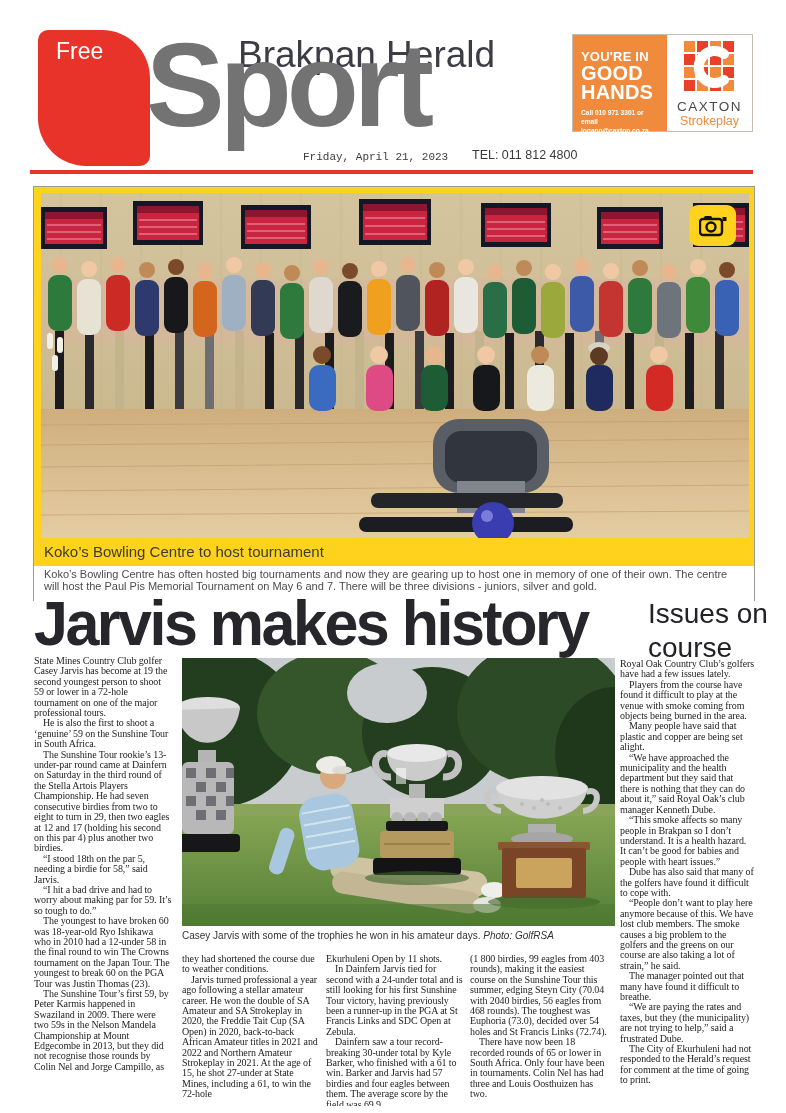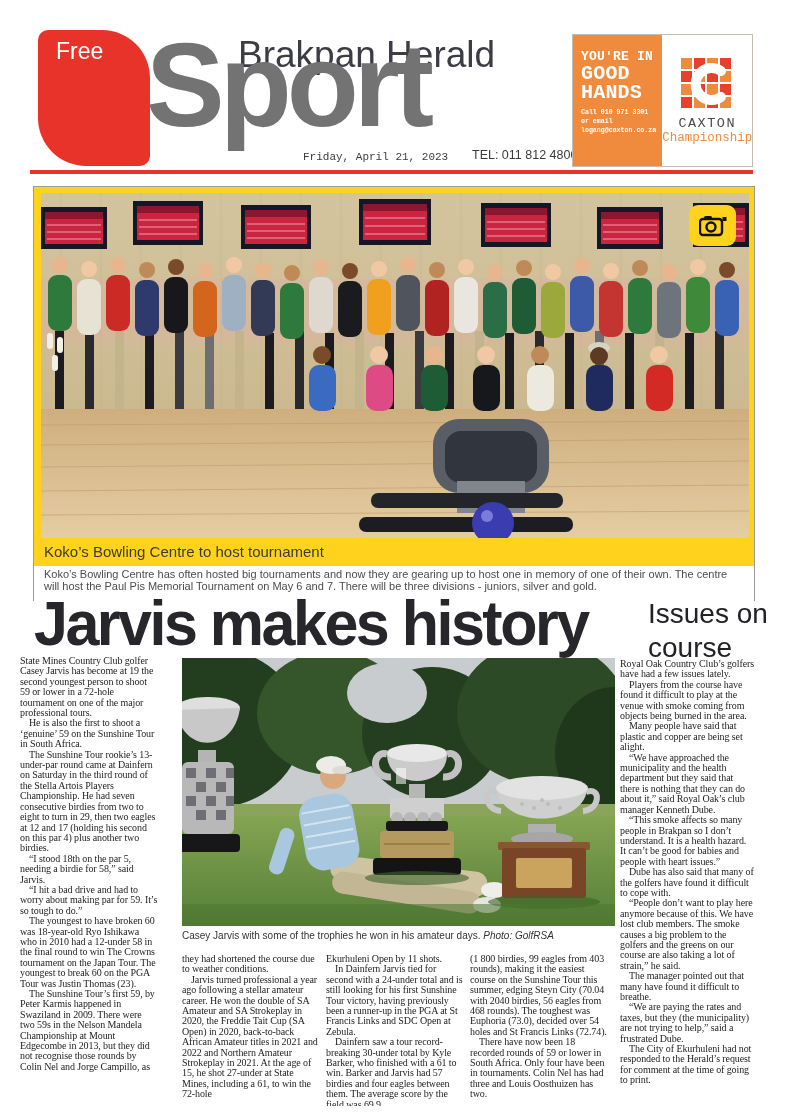--- a/index.html
+++ b/index.html
@@ -12,22 +12,22 @@
   .free-label { position:absolute; left:18px; top:8px; color:#ffffff; font-size:23px; font-weight:400; }
   .brand-top { position:absolute; left:238px; top:34px; width:310px; text-align:left;
     font-size:37px; color:#3c3c44; font-weight:400; letter-spacing:0; }
   .brand-main { position:absolute; left:146px; top:26px; font-size:118px; font-weight:700;
     color:#737373; letter-spacing:-5px; line-height:1; }
   .mast-date { position:absolute; left:303px; top:151px; font-size:11px; color:#3a3a3a;font-family:Liberation Mono, monospace; }
   .mast-tel { position:absolute; left:472px; top:148px; font-size:12.5px; color:#3a3a3a; }
   .mast-rule { position:absolute; left:30px; top:170px; width:723px; height:4px; background:#e8332a; }
 
   
-  .ad { position:absolute; left:572px; top:34px; width:181px; height:133px; background:#6d28d9;
-    border:1px solid #c4beb2; display:flex;font-family:Liberation Mono, monospace; }
+  .ad { position:absolute; left:572px; top:34px; width:181px; height:98px; background:#6d28d9;
+    border:1px solid #c4beb2; display:flex; }
   .ad-left { width:94px; background:#f08b3e; color:#ffffff; padding:14px 6px 6px 8px; }
   .ad-l1 { font-size:13px; font-weight:700; letter-spacing:.2px; }
   .ad-l2, .ad-l3 { font-size:20px; font-weight:700; line-height:.95; letter-spacing:.2px; }
   .ad-contact { margin-top:7px; font-size:6.6px; font-weight:700; line-height:1.35; }
   .ad-right { flex:1; display:flex; flex-direction:column; align-items:center; justify-content:center; background:#ffffff; }
   .ad-caxton { font-size:13.5px; color:#4a4a4a; letter-spacing:1.5px; margin-top:4px; }
   .ad-classifieds { font-size:12.5px; color:#f08b3e; }
 
   
   .photo-box { position:absolute; left:33px; top:186px; width:722px; height:415px;
@@ -44,21 +44,21 @@
   .headline { position:absolute; left:34px; top:592px; width:585px; font-size:61px; font-weight:700;
     color:#26262b; letter-spacing:-2.5px; line-height:1; transform:scaleY(1.04); transform-origin:top left; }
   .side-headline { position:absolute; left:648px; top:597px; width:132px; font-size:28px;
     color:#222226; font-weight:400; line-height:1.22; }
 
   
   .col { position:absolute; font-family:"Liberation Serif", serif; font-size:10px; line-height:10.4px;
     color:#1d1d1d; letter-spacing:-0.1px; overflow:hidden; }
   .col p { margin:0; }
   .col p:not(:first-child) { text-indent:9px; }
-  .col1 { left:20px;  top:656px; width:138px; height:455px; }
+  .col1 { left:34px;  top:656px; width:138px; height:455px; }
   .col2 { left:182px; top:954px; width:139px; height:152px; }
   .col3 { left:326px; top:954px; width:139px; height:152px; }
   .col4 { left:470px; top:954px; width:139px; height:152px; }
   .col5 { left:620px; top:659px; width:134px; height:450px; }
 
   .golfer-photo { position:absolute; left:182px; top:658px; width:433px; height:268px; overflow:hidden; }
   .golfer-caption { position:absolute; left:182px; top:930px; width:433px; font-size:10px; color:#333; }
   .golfer-caption .credit { font-style:italic; }
 </style>
 </head>
@@ -101,21 +101,21 @@
             <rect x="28" y="28" width="11" height="11" fill="#f08b3e"></rect>
             <rect x="41" y="28" width="11" height="11" fill="#e8402a"></rect>
           <rect x="2" y="41" width="11" height="11" fill="#e8402a"></rect>
             <rect x="15" y="41" width="11" height="11" fill="#f08b3e"></rect>
             <rect x="28" y="41" width="11" height="11" fill="#e8402a"></rect>
             <rect x="41" y="41" width="11" height="11" fill="#f08b3e"></rect>
           <path d="M42 15 A 16 16 0 1 0 42 41" fill="none" stroke="#ffffff" stroke-width="10" stroke-linecap="round"></path>
         </g>
       </svg>
       <div class="ad-caxton">CAXTON</div>
-      <div class="ad-classifieds">Championship</div>
+      <div class="ad-classifieds">Strokeplay</div>
     </div>
   </div>
 
   <div class="photo-box">
     <div class="bowl-photo">
       <svg width="708" height="345" viewBox="0 0 708 345">
         <defs>
           <linearGradient id="wall" x1="0" y1="0" x2="0" y2="1">
             <stop offset="0" stop-color="#d4c49e"></stop>
               <stop offset="1" stop-color="#c6b288"></stop>
@@ -538,21 +538,21 @@
     <p>they had shortened the course due to weather conditions.</p>
     <p>Jarvis turned professional a year ago following a stellar amateur career. He won the double of SA Amateur and SA Strokeplay in 2020, the Freddie Tait Cup (SA Open) in 2020, back-to-back African Amateur titles in 2021 and 2022 and Northern Amateur Strokeplay in 2021. At the age of 15, he shot 27-under at State Mines, including a 61, to win the 72-hole</p>
   </div>
   <div class="col col3">
     <p>Ekurhuleni Open by 11 shots.</p>
     <p>In Dainfern Jarvis tied for second with a 24-under total and is still looking for his first Sunshine Tour victory, having previously been a runner-up in the PGA at St Francis Links and SDC Open at Zebula.</p>
     <p>Dainfern saw a tour record-breaking 30-under total by Kyle Barker, who finished with a 61 to win. Barker and Jarvis had 57 birdies and four eagles between them. The average score by the field was 69.9</p>
   </div>
   <div class="col col4">
     <p>(1 800 birdies, 99 eagles from 403 rounds), making it the easiest course on the Sunshine Tour this summer, edging Steyn City (70.04 with 2040 birdies, 56 eagles from 468 rounds). The toughest was Euphoria (73.0), decided over 54 holes and St Francis Links (72.74).</p>
-    <p>There have now been 18 recorded rounds of 59 or lower in South Africa. Only four have been in tournaments. Colin Nel has had three and Louis Oosthuizen has two.</p>
+    <p>There have now been 18 recorded rounds of 65 or lower in South Africa. Only four have been in tournaments. Colin Nel has had three and Louis Oosthuizen has two.</p>
   </div>
 
   <div class="col col5">
     <p>Royal Oak Country Club’s golfers have had a few issues lately.</p>
     <p>Players from the course have found it difficult to play at the venue with smoke coming from objects being burned in the area.</p>
     <p>Many people have said that plastic and copper are being set alight.</p>
     <p>“We have approached the municipality and the health department but they said that there is nothing that they can do about it,” said Royal Oak’s club manager Kenneth Dube.</p>
     <p>“This smoke affects so many people in Brakpan so I don’t understand. It is a health hazard. It can’t be good for babies and people with heart issues.”</p>
     <p>Dube has also said that many of the golfers have found it difficult to cope with.</p>
     <p>“People don’t want to play here anymore because of this. We have lost club members. The smoke causes a big problem to the golfers and the greens on our course are also taking a lot of strain,” he said.</p>

